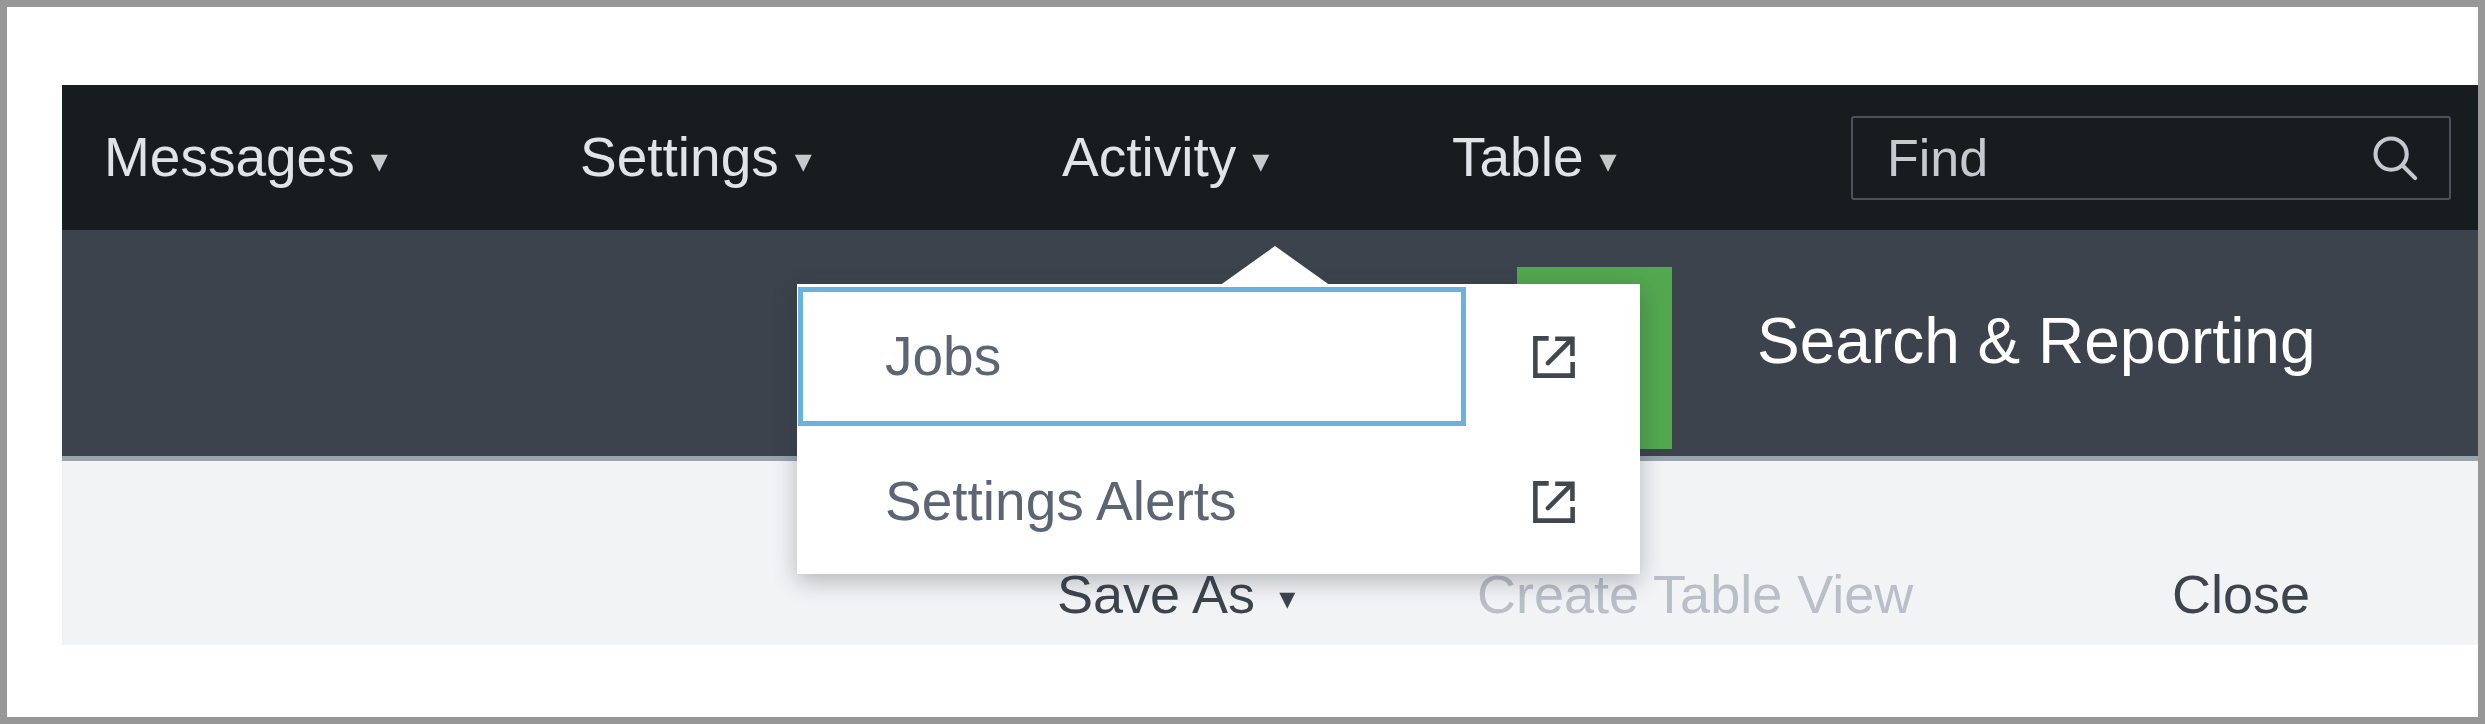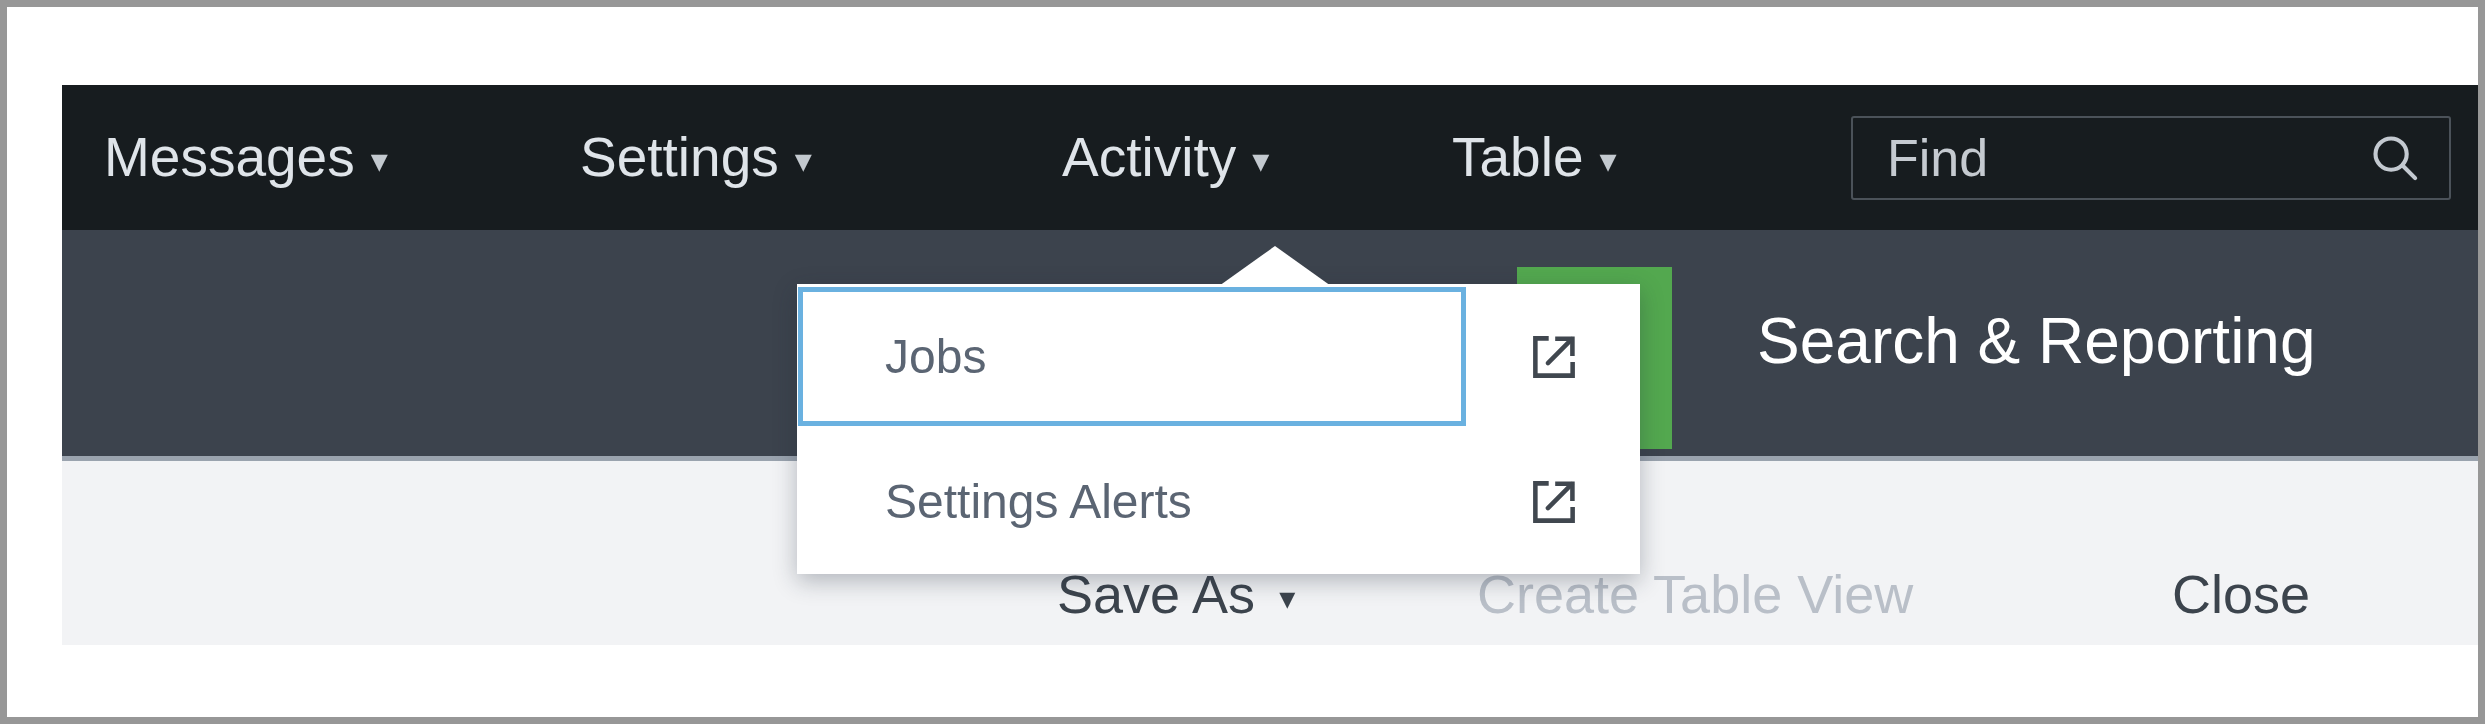--- a/index.html
+++ b/index.html
@@ -182,21 +182,21 @@
   .menu-row {
     position: relative;
     display: flex;
     align-items: center;
     height: 145px;
     box-sizing: border-box;
     cursor: pointer;
     user-select: none;
   }
   .menu-row .menu-label {
-    font-size: 48px;
+    font-size: 55px;
     color: #5b6573;
     line-height: 1;
     padding-left: 88px;
     flex: 1;
   }
   .menu-row .ext-icon {
     width: 52px;
     height: 52px;
     margin-right: 60px;
     display: block;

